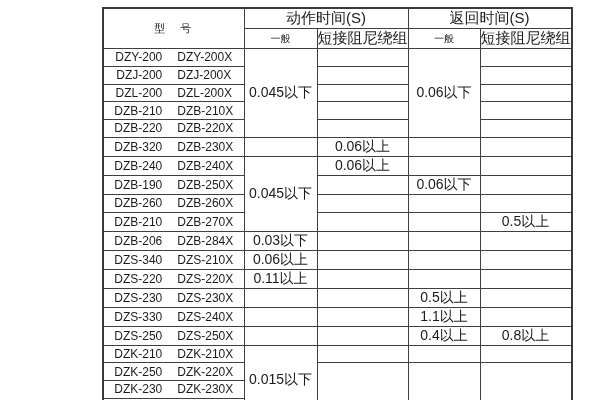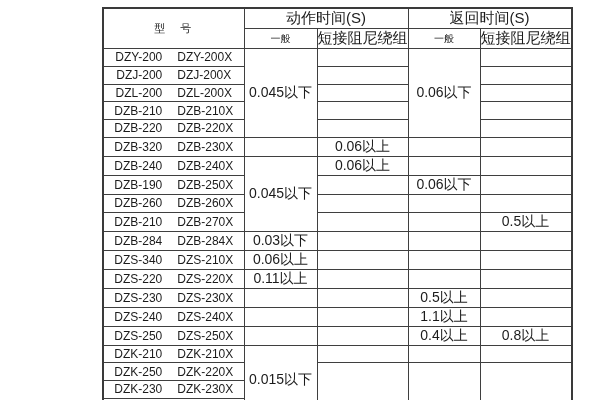--- a/index.html
+++ b/index.html
@@ -180,21 +180,21 @@
               <span>DZB-270X</span>
             </div>
           </td>
           <td class="value-cell"></td>
           <td class="value-cell"></td>
           <td class="value-cell">0.5以上</td>
         </tr>
         <tr>
           <td class="model-cell">
             <div class="pair">
-              <span>DZB-284</span>
+              <span>DZB-206</span>
               <span>DZB-284X</span>
             </div>
           </td>
           <td class="value-cell">0.03以下</td>
           <td class="value-cell"></td>
           <td class="value-cell"></td>
           <td class="value-cell"></td>
         </tr>
         <tr>
           <td class="model-cell">
@@ -228,21 +228,21 @@
             </div>
           </td>
           <td class="value-cell"></td>
           <td class="value-cell"></td>
           <td class="value-cell">0.5以上</td>
           <td class="value-cell"></td>
         </tr>
         <tr>
           <td class="model-cell">
             <div class="pair">
-              <span>DZS-240</span>
+              <span>DZS-330</span>
               <span>DZS-240X</span>
             </div>
           </td>
           <td class="value-cell"></td>
           <td class="value-cell"></td>
           <td class="value-cell">1.1以上</td>
           <td class="value-cell"></td>
         </tr>
         <tr>
           <td class="model-cell">

